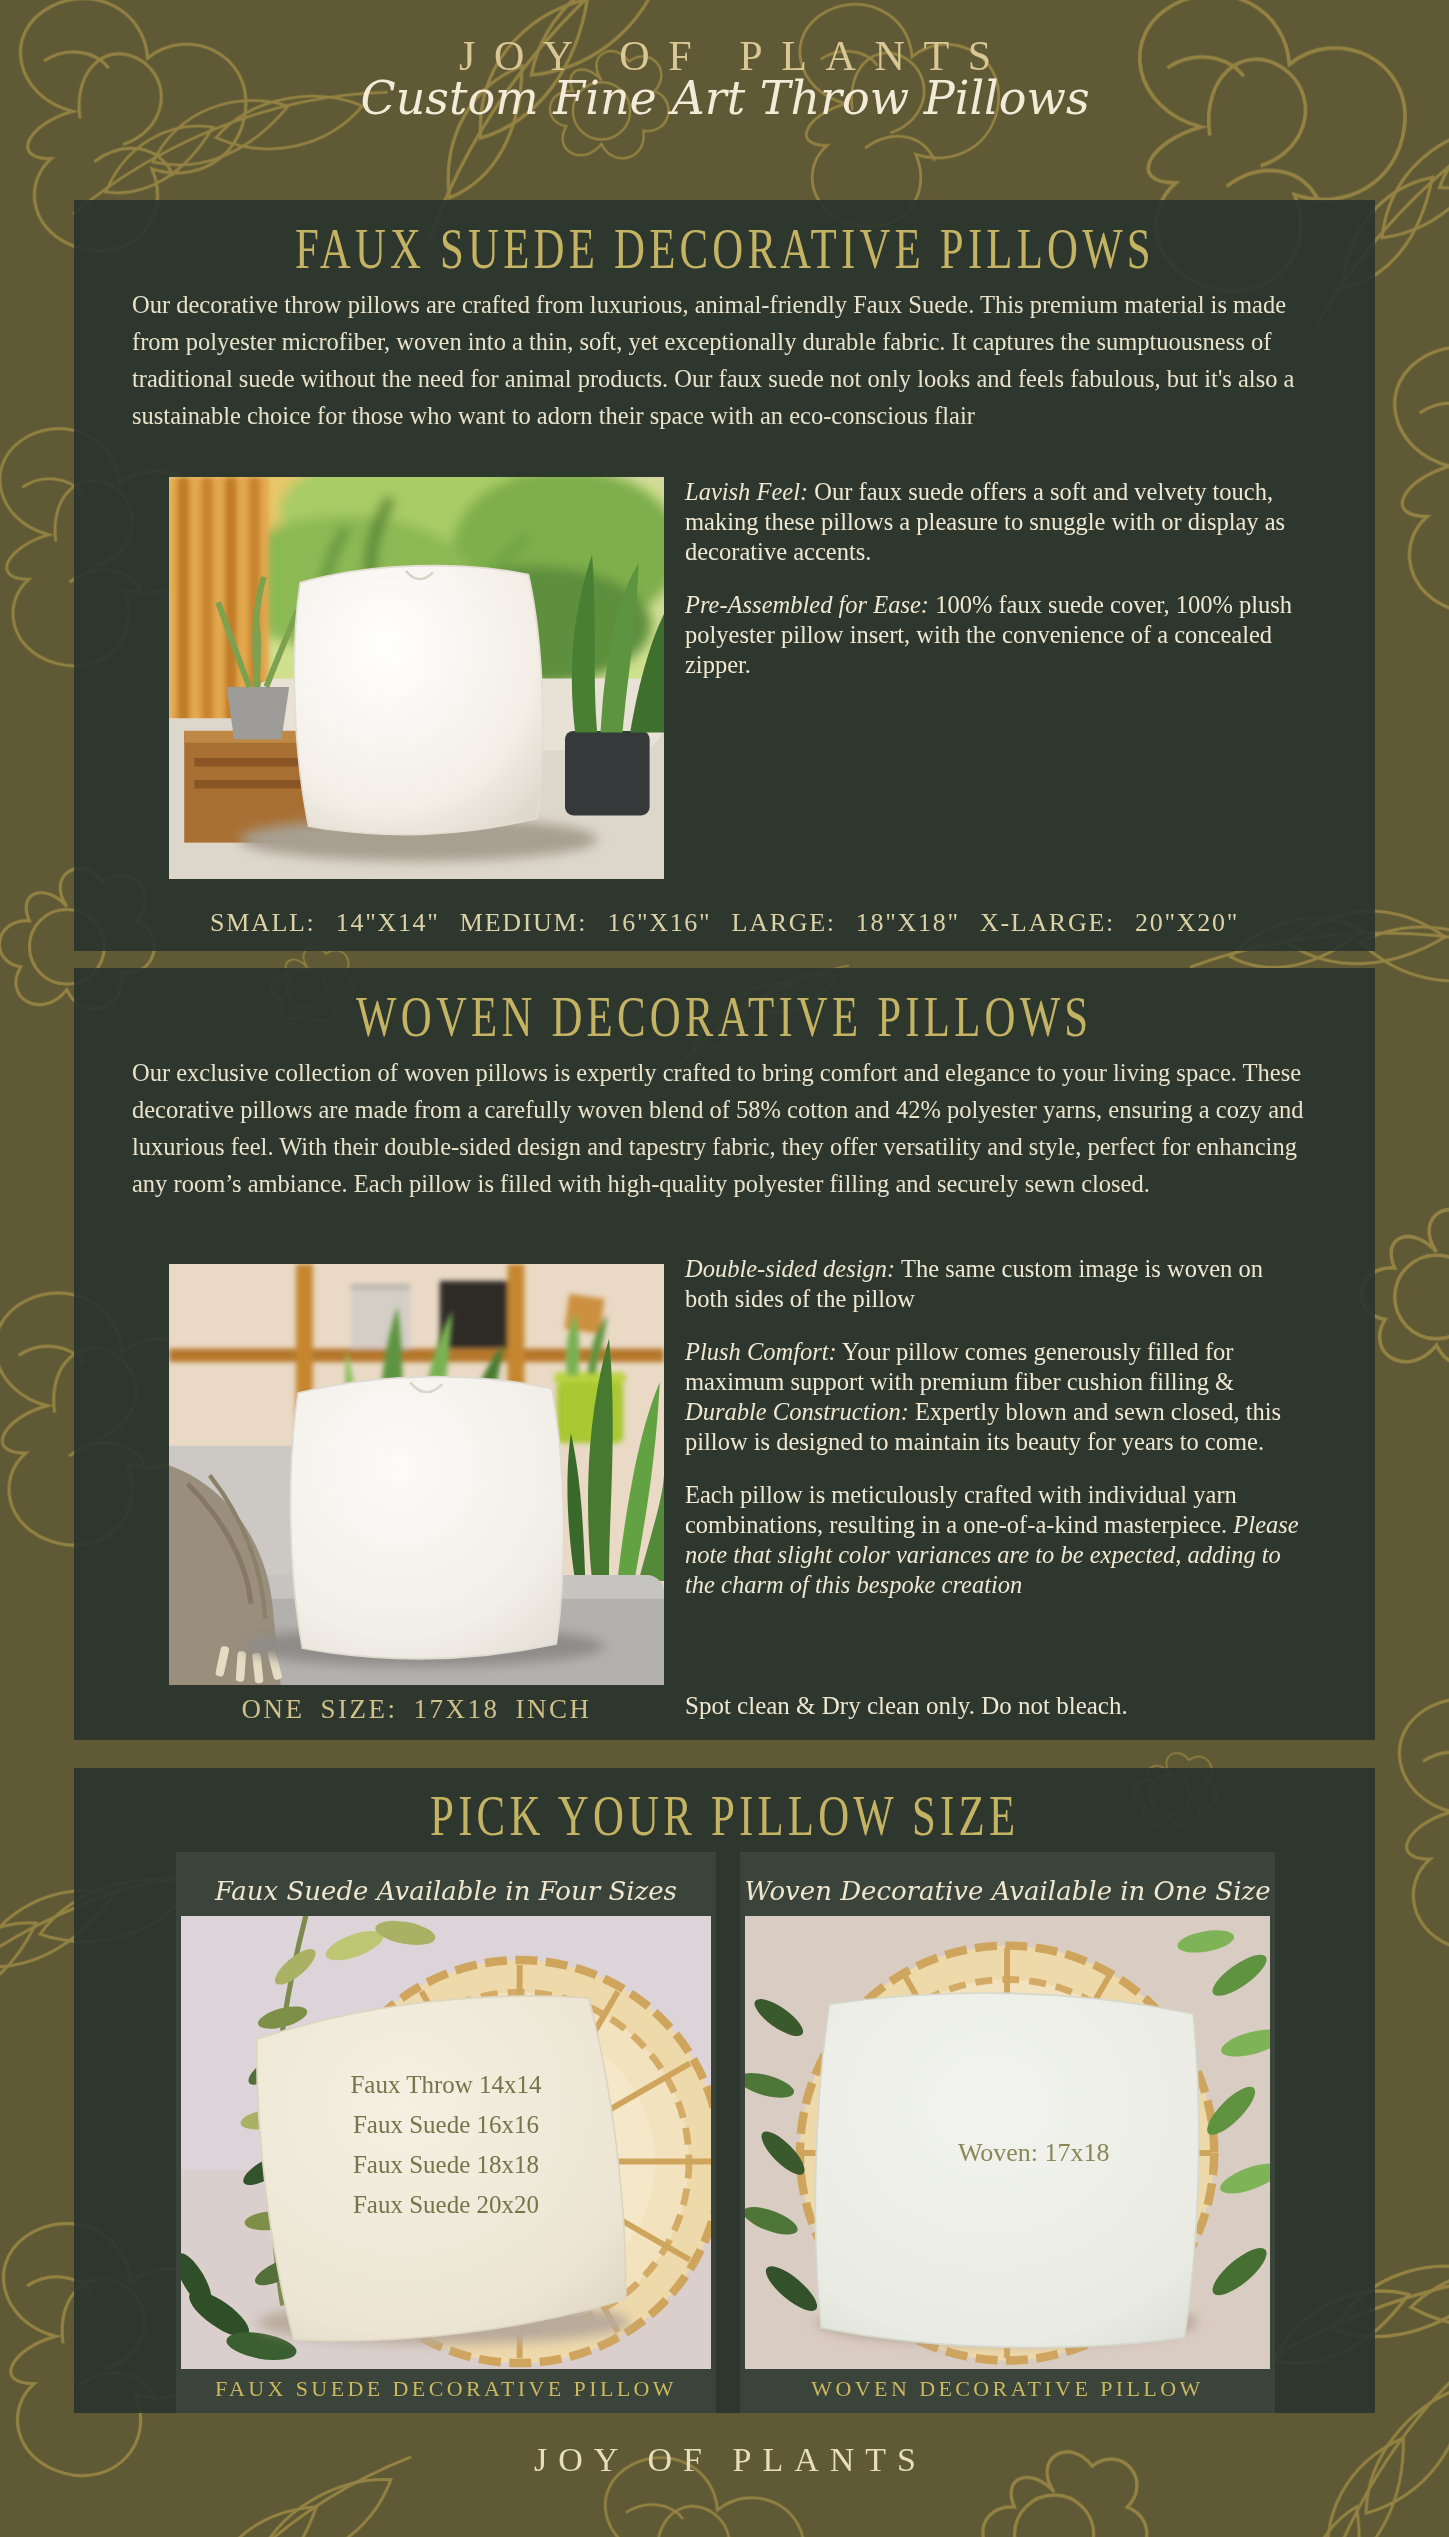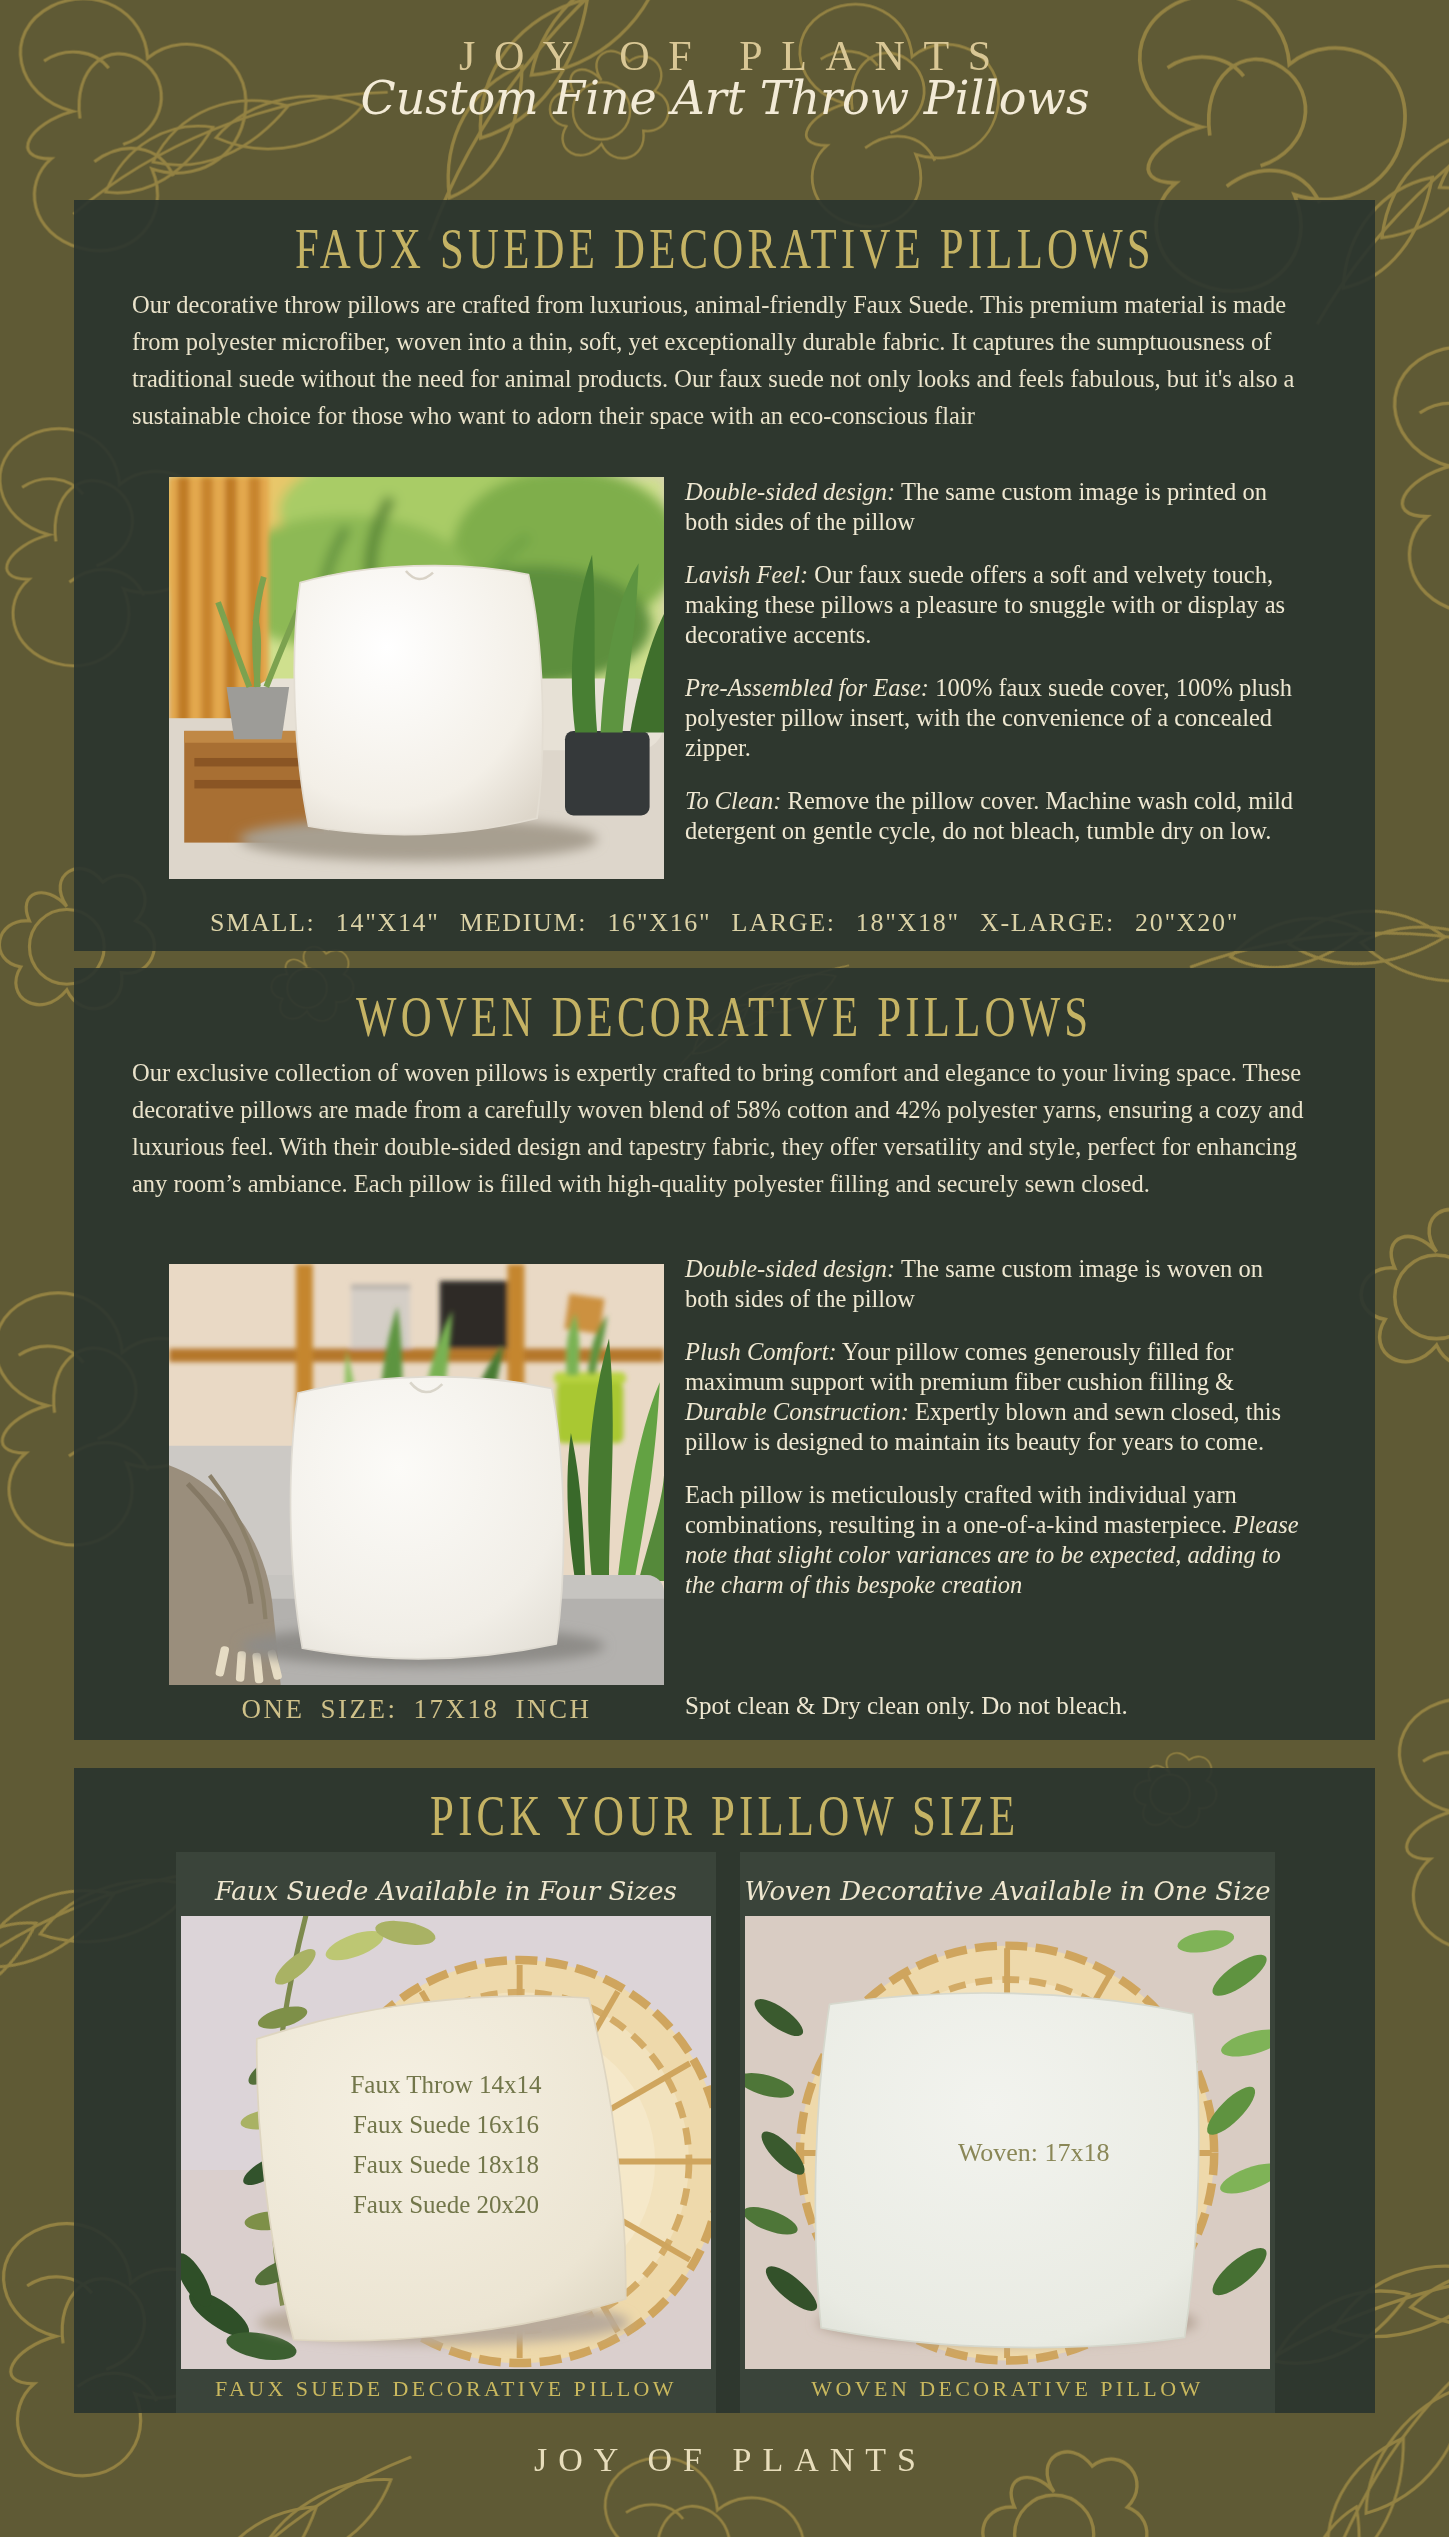--- a/index.html
+++ b/index.html
@@ -176,24 +176,22 @@
         <path d="M480,302 C470,220 480,150 500,92 C506,160 500,232 506,302 Z" fill="#487f33"></path>
         <path d="M510,302 C515,212 530,142 555,102 C552,182 540,252 536,302 Z" fill="#5d9440"></path>
         <path d="M545,302 C555,242 570,192 585,162 L585,302 Z" fill="#3f6f2c"></path>
         <ellipse cx="295" cy="428" rx="212" ry="26" fill="#a79f90" filter="url(#p1b7)"></ellipse>
         <path transform="rotate(-2 295 265)" fill="url(#pg1)" stroke="#e3ddd2" stroke-width="2" d="M160,120 C240,100 350,100 430,120 C445,200 445,320 430,408 C340,427 250,427 160,408 C145,320 145,200 160,120 Z"></path>
         <path d="M280,111 q15,18 32,2" stroke="#d8d2c6" stroke-width="3" fill="none"></path>
       </svg>
     </div>
 
     <div class="features">
-      <p class="feat"><span class="lead">Double-sided design:</span><span> The same custom image is printed on both sides of the pillow</span></p>
       <p class="feat"><span class="lead">Lavish Feel:</span><span> Our faux suede offers a soft and velvety touch, making these pillows a pleasure to snuggle with or display as decorative accents.</span></p>
       <p class="feat"><span class="lead">Pre-Assembled for Ease:</span><span> 100% faux suede cover, 100% plush polyester pillow insert, with the convenience of a concealed zipper.</span></p>
-      <p class="feat"><span class="lead">To Clean:</span><span> Remove the pillow cover. Machine wash cold, mild detergent on gentle cycle, do not bleach, tumble dry on low.</span></p>
     </div>
 
     <div class="sizes-line">SMALL: 14"X14"  MEDIUM: 16"X16"  LARGE: 18"X18"  X-LARGE: 20"X20"</div>
   </section>
 
   <section class="panel panel2">
     <h2 class="sec-title"><span class="tscale">WOVEN DECORATIVE PILLOWS</span></h2>
     <p class="intro">Our exclusive collection of woven pillows is expertly crafted to bring comfort and elegance to your living space. These decorative pillows are made from a carefully woven blend of 58% cotton and 42% polyester yarns, ensuring a cozy and luxurious feel. With their double-sided design and tapestry fabric, they offer versatility and style, perfect for enhancing any room’s ambiance. Each pillow is filled with high-quality polyester filling and securely sewn closed.</p>
 
     <div class="photo photo2">

